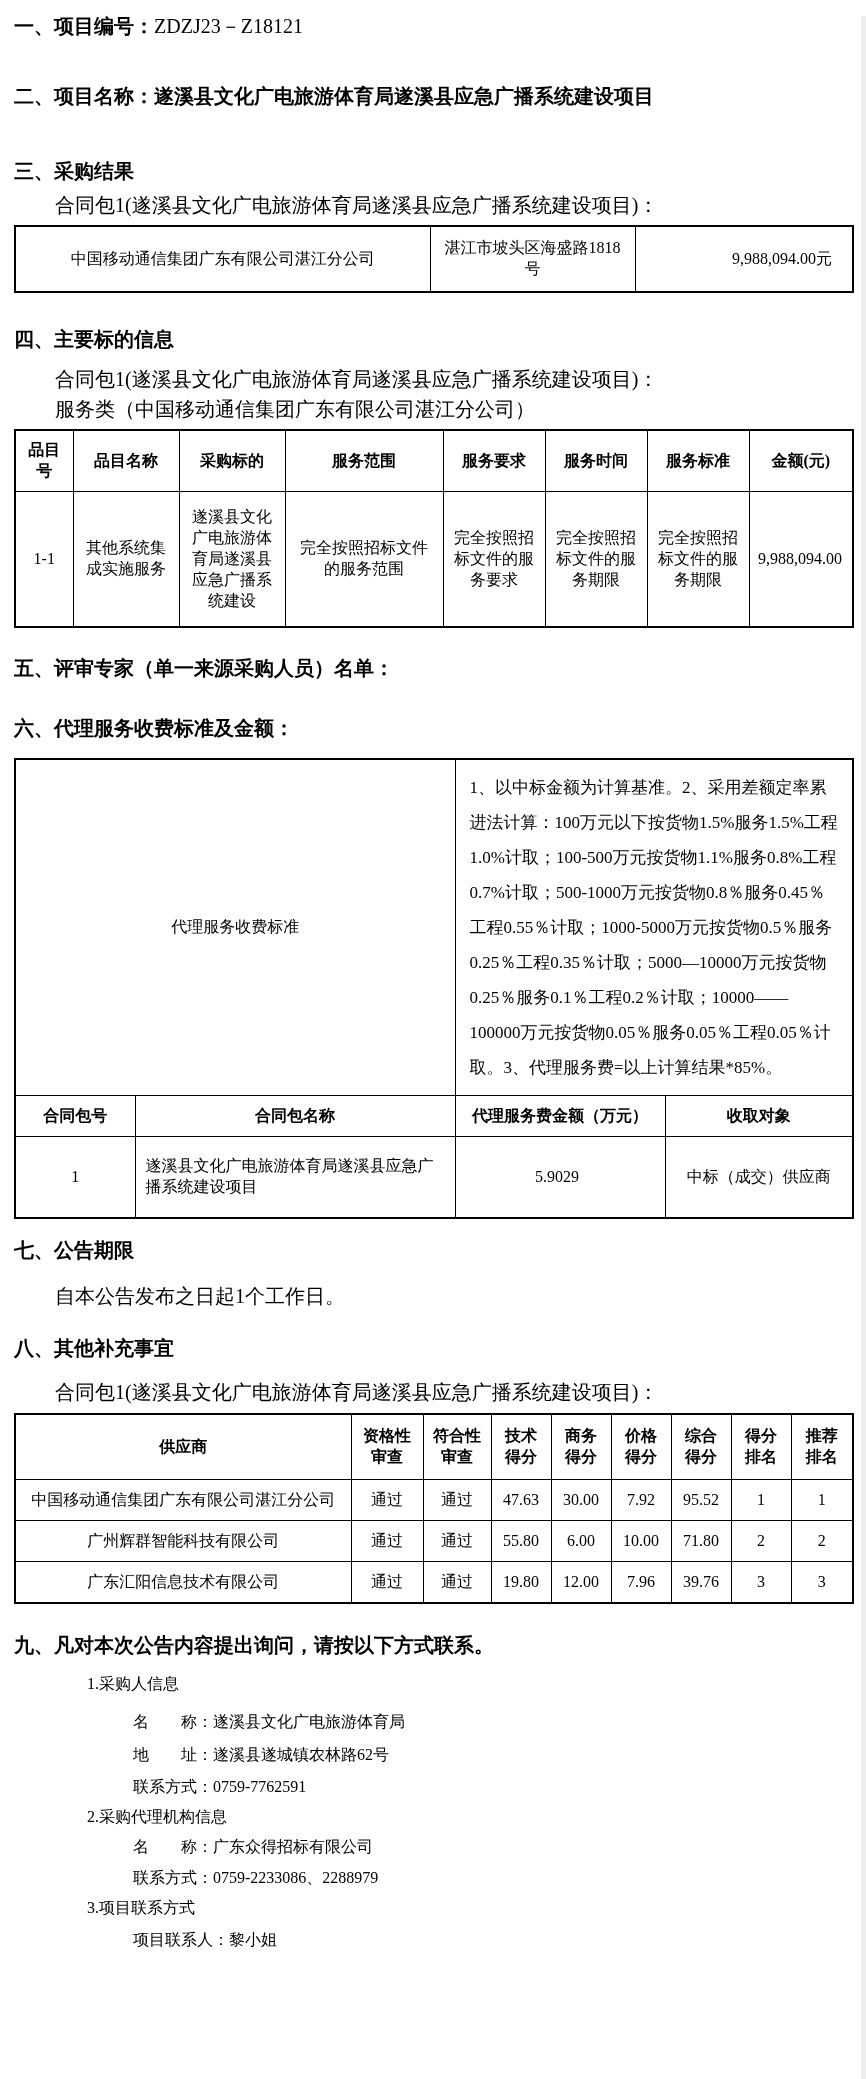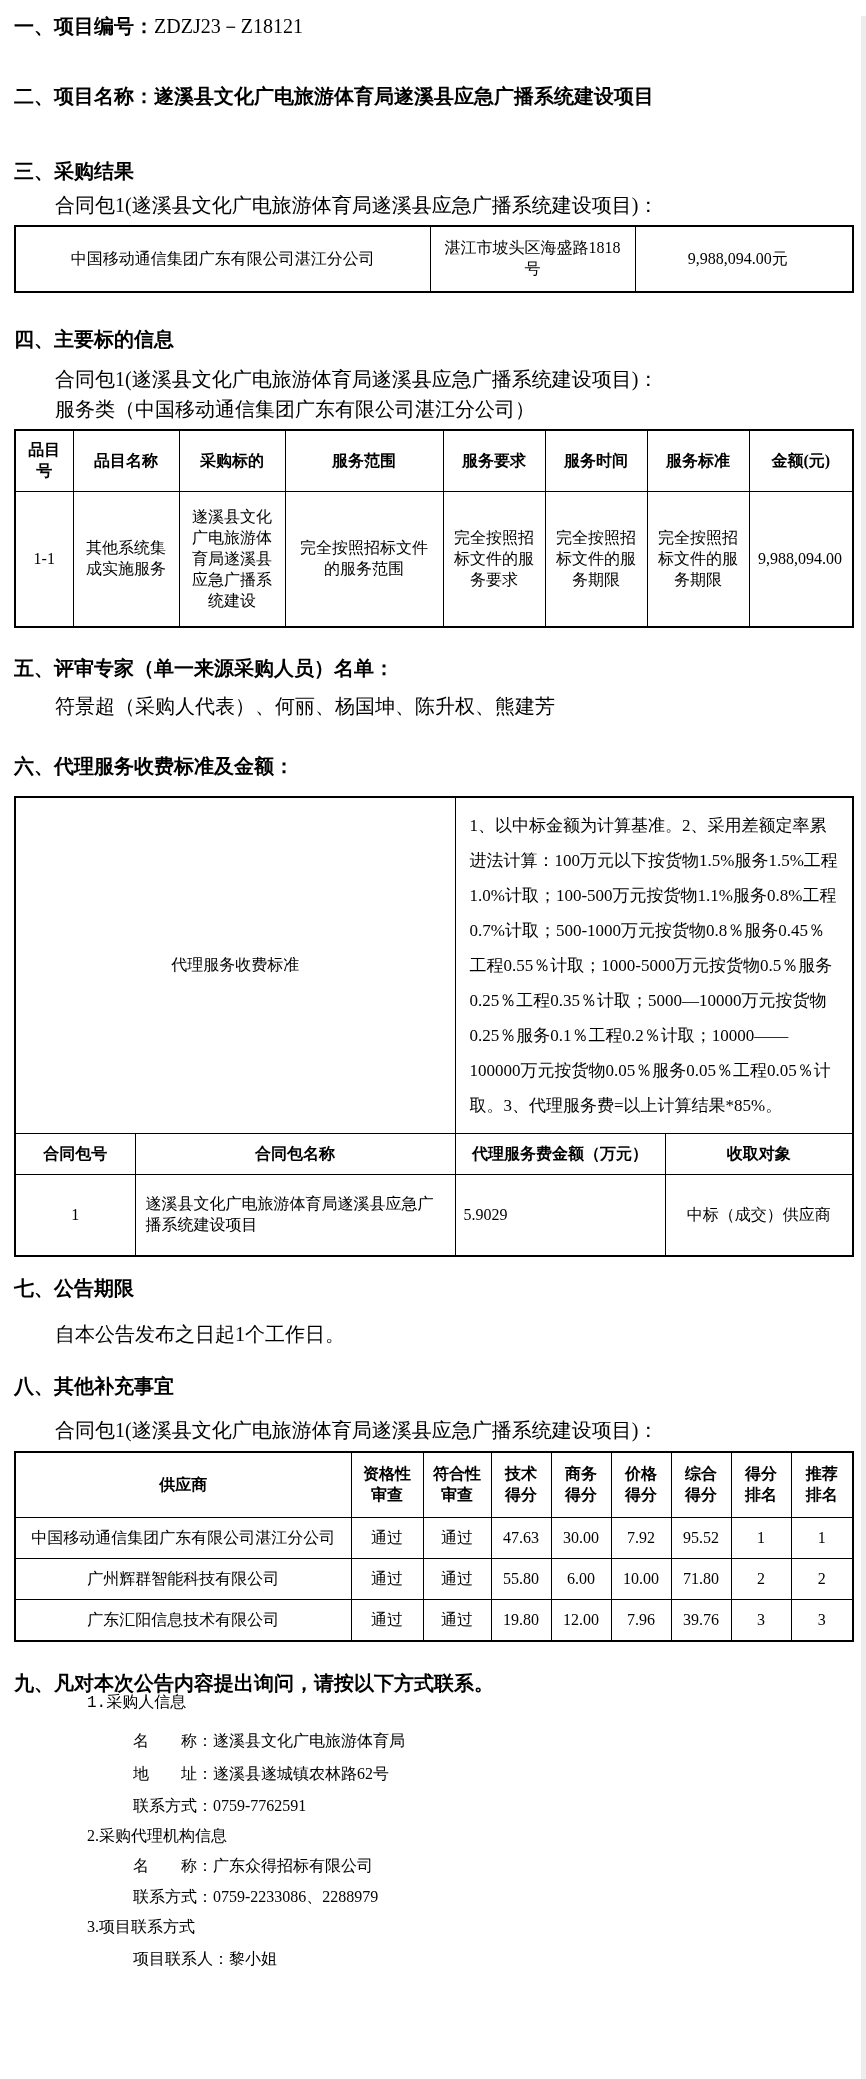--- a/index.html
+++ b/index.html
@@ -37,50 +37,50 @@
     text-align:center;
     vertical-align:middle;
     padding:4px 8px;
     overflow-wrap:break-word;
     word-break:break-word;
   }
   table.doc th{font-weight:bold;}
 
   .t-result th{height:46px;}
   .t-result td{height:56px;}
-  .t-result .ar{text-align:center;padding-right:20px;}
+  .t-result .ar{text-align:right;padding-right:20px;}
 
   .t-subject th{height:52px;padding:4px 6px;}
   .t-subject td{height:126px;padding:4px 6px;}
   .t-subject .ar{text-align:right;padding-right:10px;}
 
   .t-fee .fee-label-cell{height:296px;font-size:16px;}
   .t-fee .fee-text-cell{
     text-align:left;
     font-size:17px;
     line-height:35px;
     padding:10px 14px;
   }
   .t-fee th{height:32px;}
   .t-fee .fee-data td{height:72px;}
   .t-fee .al{text-align:left;padding-left:10px;}
-  .t-fee .ar{text-align:left;padding-right:14px;}
+  .t-fee .ar{text-align:center;padding-right:14px;}
 
   .t-score th{height:56px;padding:2px 6px;}
   .t-score td{height:32px;padding:2px 6px;}
 
   .edge-right{position:absolute;top:0;right:0;width:5px;height:100%;background:#ededed;}
 
   
   .mt16{margin-top:16px;} .mt50{margin-top:50px;} .mt55{margin-top:55px;}
   .mt14{margin-top:14px;} .mt10{margin-top:10px;} .mt35{margin-top:36px;}
   .mt20{margin-top:20px;} .mt30{margin-top:30px;} .mt18{margin-top:18px;}
   .mt40{margin-top:40px;} .mt21{margin-top:21px;} .mt26{margin-top:26px;}
   .mt28{margin-top:32px;} .mt24{margin-top:24px;} .mt11{margin-top:11px;}
-  .mt31{margin-top:31px;} .mt19{font-family:Liberation Mono, monospace;} .mt13{margin-top:13px;}
+  .mt31{margin-top:31px;} .mt19{margin-top:19px;} .mt13{margin-top:13px;}
   .mt12{margin-top:12px;}
 </style>
 </head>
 <body>
 
 <div class="page">
   <div class="inner">
 
     <div class="line heading mt16">
       <span>一、项目编号：</span><span class="normal">ZDZJ23－Z18121</span>
@@ -141,21 +141,20 @@
         <td>完全按照招标文件的服务范围</td>
         <td>完全按照招标文件的服务要求</td>
         <td>完全按照招标文件的服务期限</td>
         <td>完全按照招标文件的服务期限</td>
         <td class="ar">9,988,094.00</td>
       </tr>
     </tbody>
       </table>
 
     <div class="line heading mt30">五、评审专家（单一来源采购人员）名单：</div>
-    <div class="line indent1 mt18">符景超（采购人代表）、何丽、杨国坤、陈升权、熊建芳</div>
 
     <div class="line heading mt40">六、代理服务收费标准及金额：</div>
 
     <table class="doc t-fee mt20">
       <colgroup>
           <col style="width:120px">
           <col style="width:320px">
           <col style="width:210px">
           <col style="width:188px">
         </colgroup>

